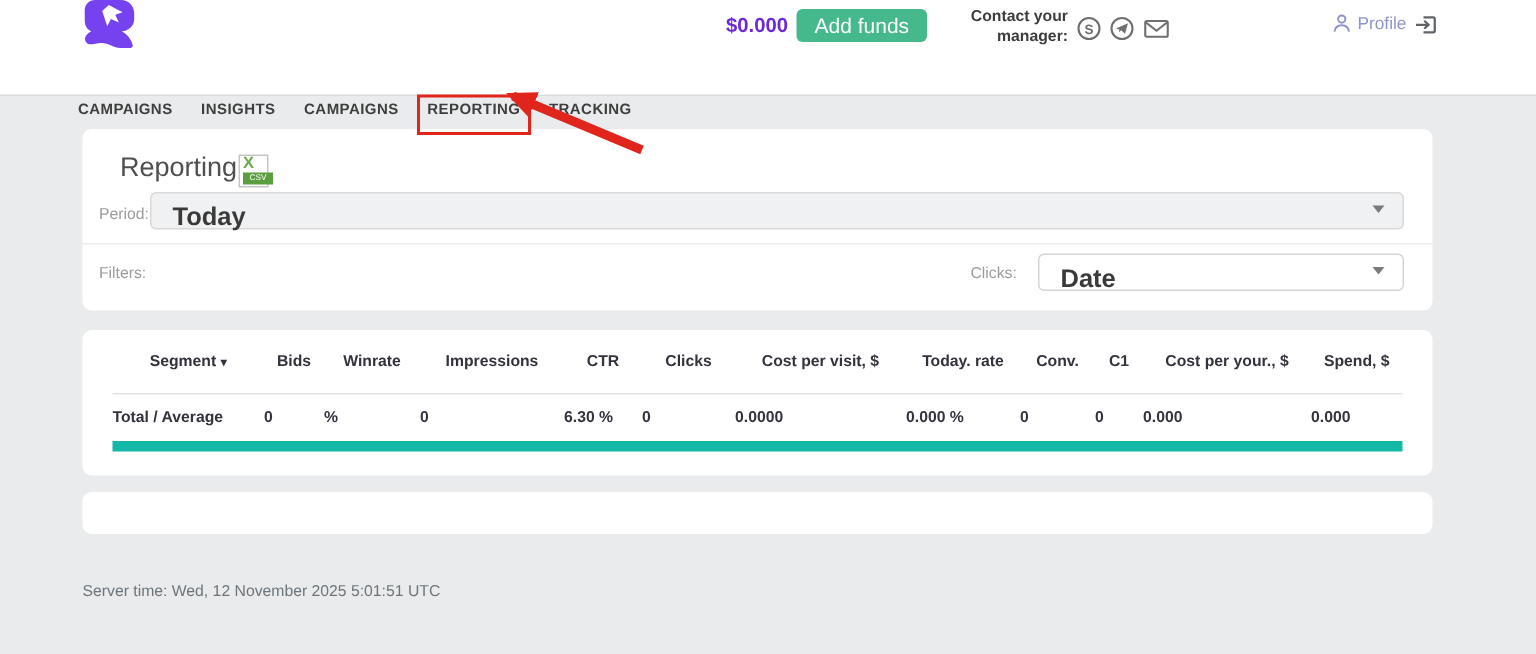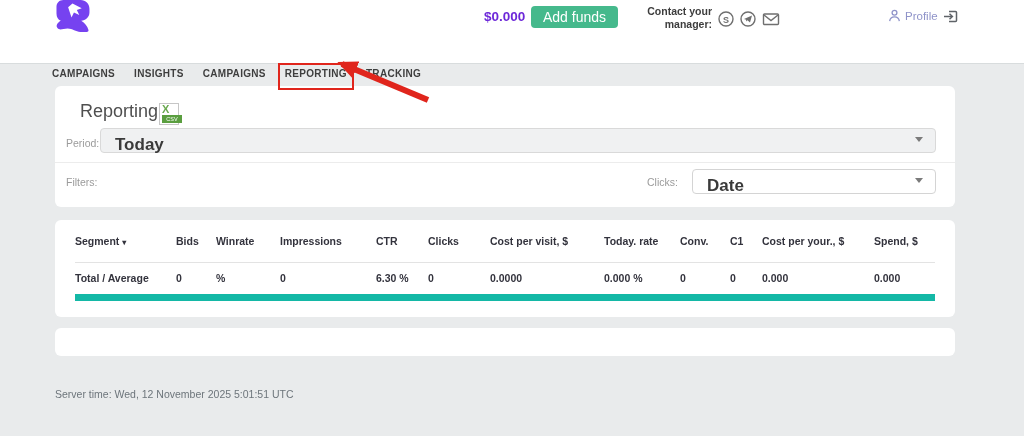--- a/index.html
+++ b/index.html
@@ -39,21 +39,21 @@
 
   .field-label { position:absolute; font-size:10.5px; color:#9b9b9b; }
   .dropdown { position:absolute; height:25px; border:1px solid #d9d9d9; border-radius:4px; background:#f0f1f2; cursor:pointer; }
   .dropdown.white { background:#ffffff; border-color:#d4d4d4;padding-left:43px; }
   .dropdown .dd-value { position:absolute; left:14px; top:6px; font-size:17px; font-weight:bold; color:#3a3a3a; }
   .dropdown .caret { position:absolute; right:12px; top:8px; width:0; height:0; border-left:4px solid transparent; border-right:4px solid transparent; border-top:5px solid #7b7b7b; }
   .divider { position:absolute; left:0; right:0; top:76px; border-top:1px solid #ececec; }
 
   
   .report-table { position:absolute; left:20px; top:0; width:860px; border-collapse:collapse; table-layout:fixed; }
-  .report-table th { height:42px; text-align:left; vertical-align:middle; font-size:10.5px; font-weight:bold; color:#33333d; border-bottom:1px solid #e3e3e3; cursor:pointer; white-space:nowrap; overflow:hidden; }
+  .report-table th { height:42px; text-align:center; vertical-align:middle; font-size:10.5px; font-weight:bold; color:#33333d; border-bottom:1px solid #e3e3e3; cursor:pointer; white-space:nowrap; overflow:hidden; }
   .report-table td { height:35px; vertical-align:middle; font-size:10.5px; font-weight:bold; color:#33333d; border-bottom:7px solid #14b8a6; white-space:nowrap; overflow:hidden; }
   .sort-caret { font-size:8px; color:#33333d; margin-left:3px; }
 
   .footer-text { position:absolute; left:55px; top:367px; font-size:10.5px; color:#6d757b;margin-top:21px; }
 </style>
 </head>
 <body>
 
 <div class="screen">
 

